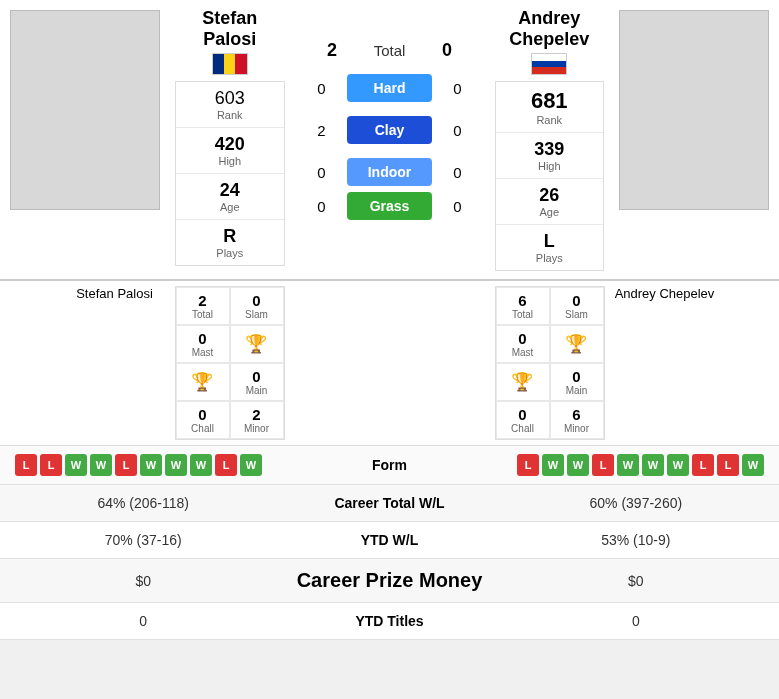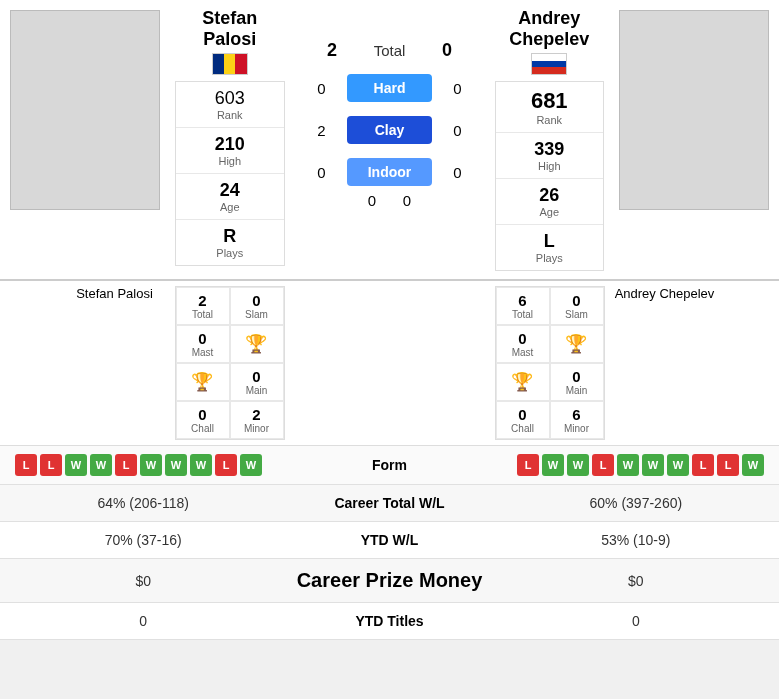--- a/index.html
+++ b/index.html
@@ -69,21 +69,21 @@
           <div style="background:#FCD116;flex:1;"></div>
           <div style="background:#CE1126;flex:1;"></div>
         </div>
 
         <div style="border:1px solid #ddd;width:100%;">
           <div style="padding:6px;text-align:center;border-bottom:1px solid #e8e8e8;">
             <div style="font-size:18px;font-weight:normal;">603</div>
             <div style="font-size:11px;color:#666;">Rank</div>
           </div>
           <div style="padding:6px;text-align:center;border-bottom:1px solid #e8e8e8;">
-            <div style="font-size:18px;font-weight:bold;">210</div>
+            <div style="font-size:18px;font-weight:bold;">420</div>
             <div style="font-size:11px;color:#666;">High</div>
           </div>
           <div style="padding:6px;text-align:center;border-bottom:1px solid #e8e8e8;">
             <div style="font-size:18px;font-weight:bold;">24</div>
             <div style="font-size:11px;color:#666;">Age</div>
           </div>
           <div style="padding:6px;text-align:center;">
             <div style="font-size:18px;font-weight:bold;">R</div>
             <div style="font-size:11px;color:#666;">Plays</div>
           </div>
@@ -112,20 +112,21 @@
       </div>
 
       <div style="display:flex;align-items:center;justify-content:center;margin:3px 0;">
         <span style="font-size:15px;width:35px;text-align:center;">0</span>
         <div style="width:85px;height:28px;border-radius:4px;background:#5599ff;display:flex;align-items:center;justify-content:center;font-size:14px;font-weight:bold;color:#fff;margin:0 8px;">Indoor</div>
         <span style="font-size:15px;width:35px;text-align:center;">0</span>
       </div>
 
       <div style="display:flex;align-items:center;justify-content:center;margin:3px 0;">
         <span style="font-size:15px;width:35px;text-align:center;">0</span>
+        <div style="width:85px;height:28px;border-radius:4px;background:#33aa33;display:flex;align-items:center;justify-content:center;font-size:14px;font-weight:bold;color:#fff;margin:0 8px;">Grass</div>
         <span style="font-size:15px;width:35px;text-align:center;">0</span>
       </div>
     </div>
 
     <div class="right-col">
 
       <div style="display:flex;flex-direction:column;align-items:center;padding:8px 5px;min-width:110px;">
         <div style="font-size:18px;font-weight:bold;text-align:center;margin-bottom:3px;">Andrey Chepelev</div>
 
         <div style="width:36px;height:22px;display:flex;flex-direction:column;border:1px solid #ccc;overflow:hidden;margin-bottom:6px;">

